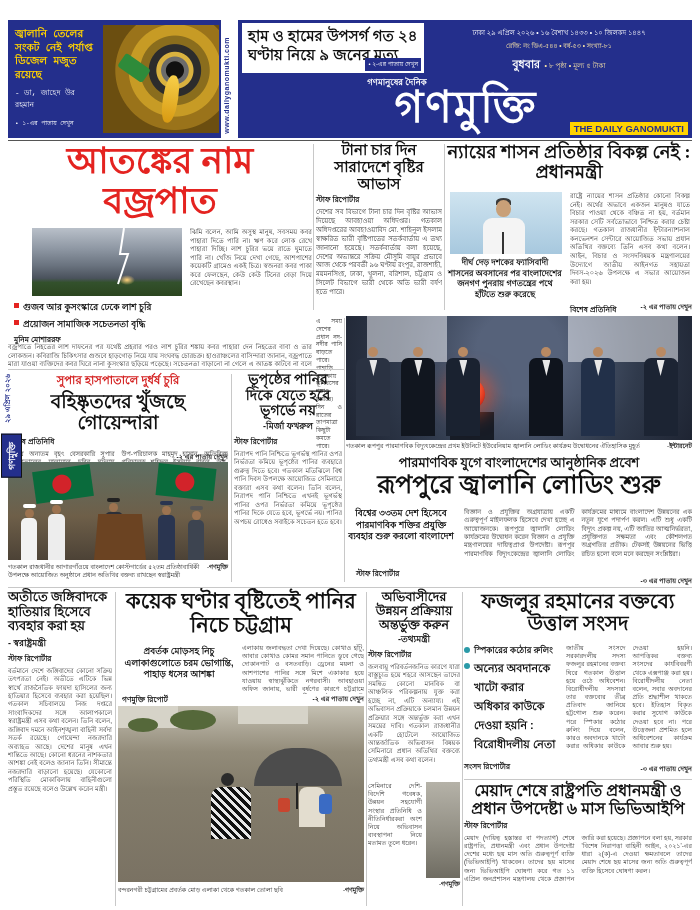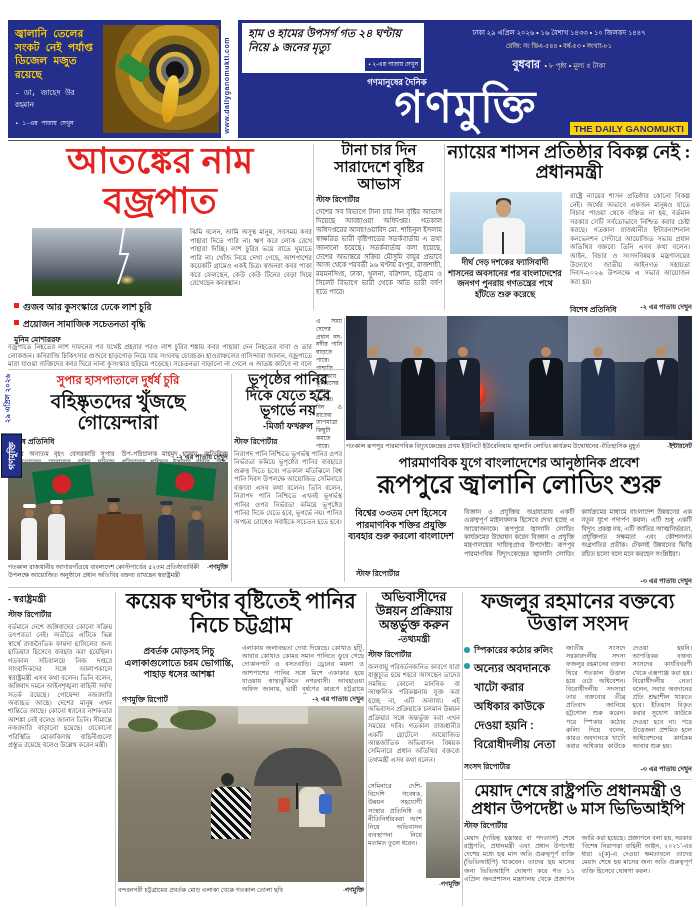--- a/index.html
+++ b/index.html
@@ -12,21 +12,21 @@
   .promo-a{color:#fff;font-size:7.5px;margin-top:4px;}
   .promo-n{color:#fff;font-size:6px;margin-top:7px;}
   .oil{position:absolute;left:95px;top:5px;width:116px;height:108px;overflow:hidden;
        background:radial-gradient(circle at 62% 42%, #111 0 9%, #6b6b6b 10% 14%, #d9b23f 15% 19%, #2c2c2c 20% 27%, #8a6d1d 28% 36%, #c79b25 37% 48%, #9a731a 49% 62%, #6b4e10 63% 100%);}
   .nozzle{position:absolute;left:14%;top:32%;width:26%;height:15%;background:#2e8b3a;border-radius:3px;transform:rotate(35deg);}
   .pour{position:absolute;left:52%;top:46%;width:13%;height:44%;background:linear-gradient(#f7cf49,#d89a12);border-radius:45%;transform:rotate(9deg);}
   .site{position:absolute;left:213px;top:0;width:17px;height:118px;background:#fff;}
   .site span{position:absolute;left:2px;bottom:4px;writing-mode:vertical-rl;transform:rotate(180deg);
              color:#242f8c;font-size:7px;font-weight:bold;letter-spacing:.5px;}
   .alertbox{position:absolute;left:234px;top:3px;width:182px;height:50px;background:#fff;padding:4px 6px;box-sizing:border-box;}
-  .alert-t{font-weight:bold;font-size:11px;line-height:1.25;color:#111;font-style:italic;}
+  .alert-t{font-weight:bold;font-size:15px;line-height:1.25;color:#111;}
   .alert-n{position:absolute;right:3px;bottom:2px;background:#242f8c;color:#fff;font-size:6px;padding:1px 3px;}
   .datebox{position:absolute;left:420px;top:3px;width:262px;height:50px;text-align:center;color:#fff;padding-top:4px;box-sizing:border-box;}
   .d1{font-size:6.8px;}
   .d2{font-size:6.4px;color:#ffe9a8;margin-top:2px;}
   .d3{margin-top:2px;}
   .d3 .day{font-weight:bold;font-size:11px;}
   .d3 .ed{font-size:7px;color:#ffe9a8;}
   .mast{position:absolute;left:234px;top:56px;width:448px;height:60px;}
   .tag{position:absolute;left:40px;top:0;width:230px;text-align:center;color:#fff;font-size:8.5px;font-weight:bold;}
   .pname{position:absolute;left:0;top:10px;width:100%;text-align:center;color:#fff;font-weight:800;
@@ -286,20 +286,21 @@
   </div>
 
   <div class="art" style="left:234px;top:372px;width:108px;height:212px;">
     <div class="hl" style="font-size:14px;">ভূপৃষ্ঠের পানির দিকে যেতে হবে ভূগর্ভে নয়</div>
     <div class="attr" style="font-size:9px;">-মির্জা ফখরুল</div>
     <div class="byline">স্টাফ রিপোর্টার</div>
     <div class="body" style="height:118px;font-size:6.5px;">নিরাপদ পানি নিশ্চিতে ভূগর্ভস্থ পানির ওপর নির্ভরতা কমিয়ে ভূপৃষ্ঠের পানির ব্যবহারে গুরুত্ব দিতে হবে। গতকাল মতিঝিলে বিশ্ব পানি দিবস উপলক্ষে আয়োজিত সেমিনারে বক্তারা এসব কথা বলেন। তিনি বলেন, নিরাপদ পানি নিশ্চিতে এখনই ভূগর্ভস্থ পানির ওপর নির্ভরতা কমিয়ে ভূপৃষ্ঠের পানির দিকে যেতে হবে, ভূগর্ভে নয়। পানির অপচয় রোধেও সবাইকে সচেতন হতে হবে।</div>
   </div>
 
   <div class="art" style="left:8px;top:590px;width:104px;height:318px;">
+    <div class="hl" style="font-size:13px;text-align:left;">অতীতে জঙ্গিবাদকে হাতিয়ার হিসেবে ব্যবহার করা হয়</div>
     <div class="attr" style="text-align:left;font-size:9px;margin-top:2px;">- স্বরাষ্ট্রমন্ত্রী</div>
     <div class="byline">স্টাফ রিপোর্টার</div>
     <div class="body" style="height:212px;font-size:6.5px;">বর্তমানে দেশে জঙ্গিবাদের কোনো সক্রিয় তৎপরতা নেই। অতীতে এটিকে ভিন্ন স্বার্থে রাজনৈতিক ফায়দা হাসিলের জন্য হাতিয়ার হিসেবে ব্যবহার করা হয়েছিল। গতকাল সচিবালয়ে নিজ দপ্তরে সাংবাদিকদের সঙ্গে আলাপকালে স্বরাষ্ট্রমন্ত্রী এসব কথা বলেন। তিনি বলেন, জঙ্গিবাদ দমনে আইনশৃঙ্খলা বাহিনী সর্বদা সতর্ক রয়েছে। গোয়েন্দা নজরদারি অব্যাহত আছে। দেশের মানুষ এখন শান্তিতে আছে। কোনো ধরনের নাশকতার আশঙ্কা নেই বলেও জানান তিনি। সীমান্তে নজরদারি বাড়ানো হয়েছে। যেকোনো পরিস্থিতি মোকাবিলায় বাহিনীগুলো প্রস্তুত রয়েছে বলেও উল্লেখ করেন মন্ত্রী।</div>
   </div>
 
   <div class="art" style="left:118px;top:590px;width:246px;height:318px;">
     <div class="hl" style="font-size:21px;">কয়েক ঘণ্টার বৃষ্টিতেই পানির নিচে চট্টগ্রাম</div>
     <div class="quote" style="position:absolute;left:4px;top:56px;width:114px;font-size:9px;">প্রবর্তক মোড়সহ নিচু এলাকাগুলোতে চরম ভোগান্তি, পাহাড় ধসের আশঙ্কা</div>
     <div class="byline" style="position:absolute;left:4px;top:102px;">গণমুক্তি রিপোর্ট</div>
     <div class="body" style="position:absolute;left:124px;top:54px;width:122px;height:50px;font-size:6.3px;">এলাকায় জলাবদ্ধতা দেখা দিয়েছে। কোথাও হাঁটু, আবার কোথাও কোমর সমান পানিতে ডুবে গেছে দোকানপাট ও বসতবাড়ি। ড্রেনের ময়লা ও আশপাশের পানির সঙ্গে মিশে একাকার হয়ে যাওয়ায় স্বাস্থ্যঝুঁকিতে নগরবাসী। আবহাওয়া অফিস জানায়, ভারী বর্ষণের কারণে চট্টগ্রামে পাহাড় ধসের ৩ নম্বর স্থানীয় সতর্ক সংকেত জারি করা হয়েছে।</div>

